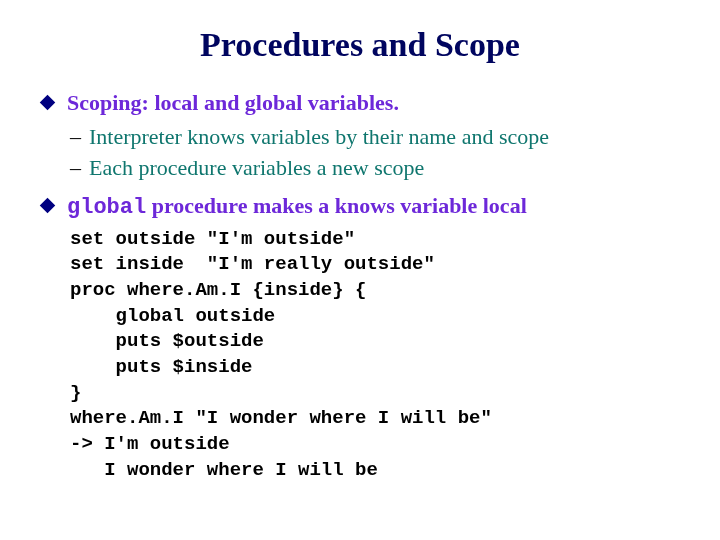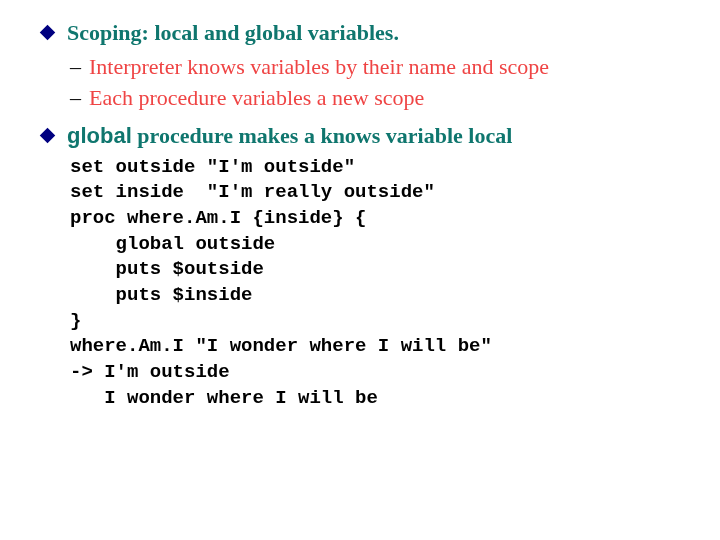--- a/index.html
+++ b/index.html
@@ -33,64 +33,65 @@
     background: #000080;
     transform: rotate(45deg);
     flex-shrink: 0;
     margin-top: 9px;
     margin-right: 14px;
     margin-left: 2px;
   }
   .bullet-text {
     font-size: 22px;
     font-weight: bold;
-    color: #0f766e;
+    color: #6d28d9;
     line-height: 1.35;
   }
   .sub-list {
     margin-left: 30px;
     margin-bottom: 8px;
   }
   .sub-row {
     display: flex;
     align-items: flex-start;
     margin: 2px 0;
   }
   .dash {
     font-size: 22px;
     color: #000;
     margin-right: 8px;
     line-height: 1.35;
     flex-shrink: 0;
   }
   .sub-text {
     font-size: 22px;
-    color: #ef4444;
+    color: #0f766e;
     line-height: 1.35;
     font-family: Liberation Serif, serif;
   }
   .code-inline {
-    font-family: Liberation Sans, sans-serif;
+    font-family: Liberation Mono, monospace;
     font-weight: bold;
   }
   .code-block {
     font-family: "Courier New", Courier, monospace;
     font-weight: bold;
     font-size: 19px;
     line-height: 1.35;
     white-space: pre;
     margin-left: 30px;
     margin-top: 4px;
     color: #000;
   }
 </style>
 </head>
 <body>
 
 <div class="slide">
+  <div class="title">Procedures and Scope</div>
 
   <div class="bullet-row">
     <div class="diamond"></div>
     <div class="bullet-text">Scoping: local and global variables.</div>
   </div>
   <div class="sub-list">
     <div class="sub-row">
       <div class="dash">–</div>
       <div class="sub-text">Interpreter knows variables by their name and scope</div>
     </div>

